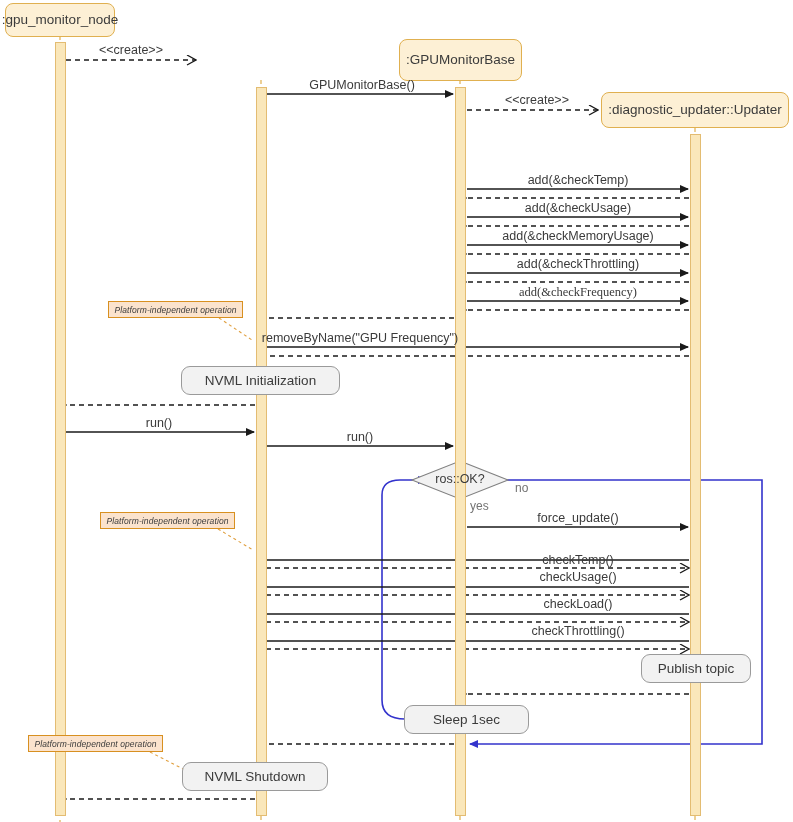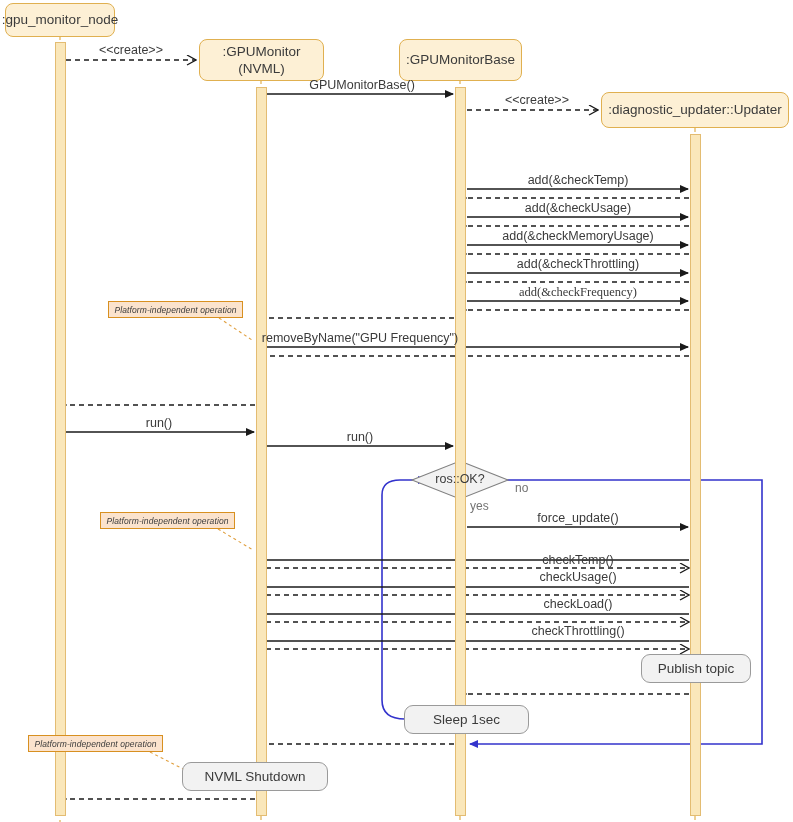--- a/index.html
+++ b/index.html
@@ -203,39 +203,38 @@
       <line x1="219" y1="318" x2="252" y2="340"></line>
       <line x1="218" y1="529" x2="253" y2="550"></line>
       <line x1="150" y1="752" x2="185" y2="770"></line>
     </g>
   </svg>
 
   <div class="participant" style="left:5px; top:3px; width:110px; height:34px;">
     <span>:gpu_monitor_node</span>
   </div>
 
-  <div class="participant" style="left:199px; top:39px; width:125px; height:42px; flex-direction:column; line-height:17px;">
-    <span>:GPUMonitor</span>
-    <span>(NVML)</span>
-  </div>
 
   <div class="participant" style="left:399px; top:39px; width:123px; height:42px;">
     <span>:GPUMonitorBase</span>
   </div>
 
   <div class="participant" style="left:601px; top:92px; width:188px; height:36px;">
     <span>:diagnostic_updater::Updater</span>
   </div>
 
   <div class="activation" style="left:55px; top:42px; width:11px; height:774px;"></div>
   <div class="activation" style="left:256px; top:87px; width:11px; height:729px;"></div>
   <div class="activation" style="left:455px; top:87px; width:11px; height:729px;"></div>
   <div class="activation" style="left:690px; top:134px; width:11px; height:682px;"></div>
 
 
+  <div class="action-box" style="left:181px; top:366px; width:159px; height:29px;">
+    <span>NVML Initialization</span>
+  </div>
 
   <div class="action-box" style="left:641px; top:654px; width:110px; height:29px;">
     <span>Publish topic</span>
   </div>
 
   <div class="action-box" style="left:404px; top:705px; width:125px; height:29px;">
     <span>Sleep 1sec</span>
   </div>
 
   <div class="action-box" style="left:182px; top:762px; width:146px; height:29px;">

